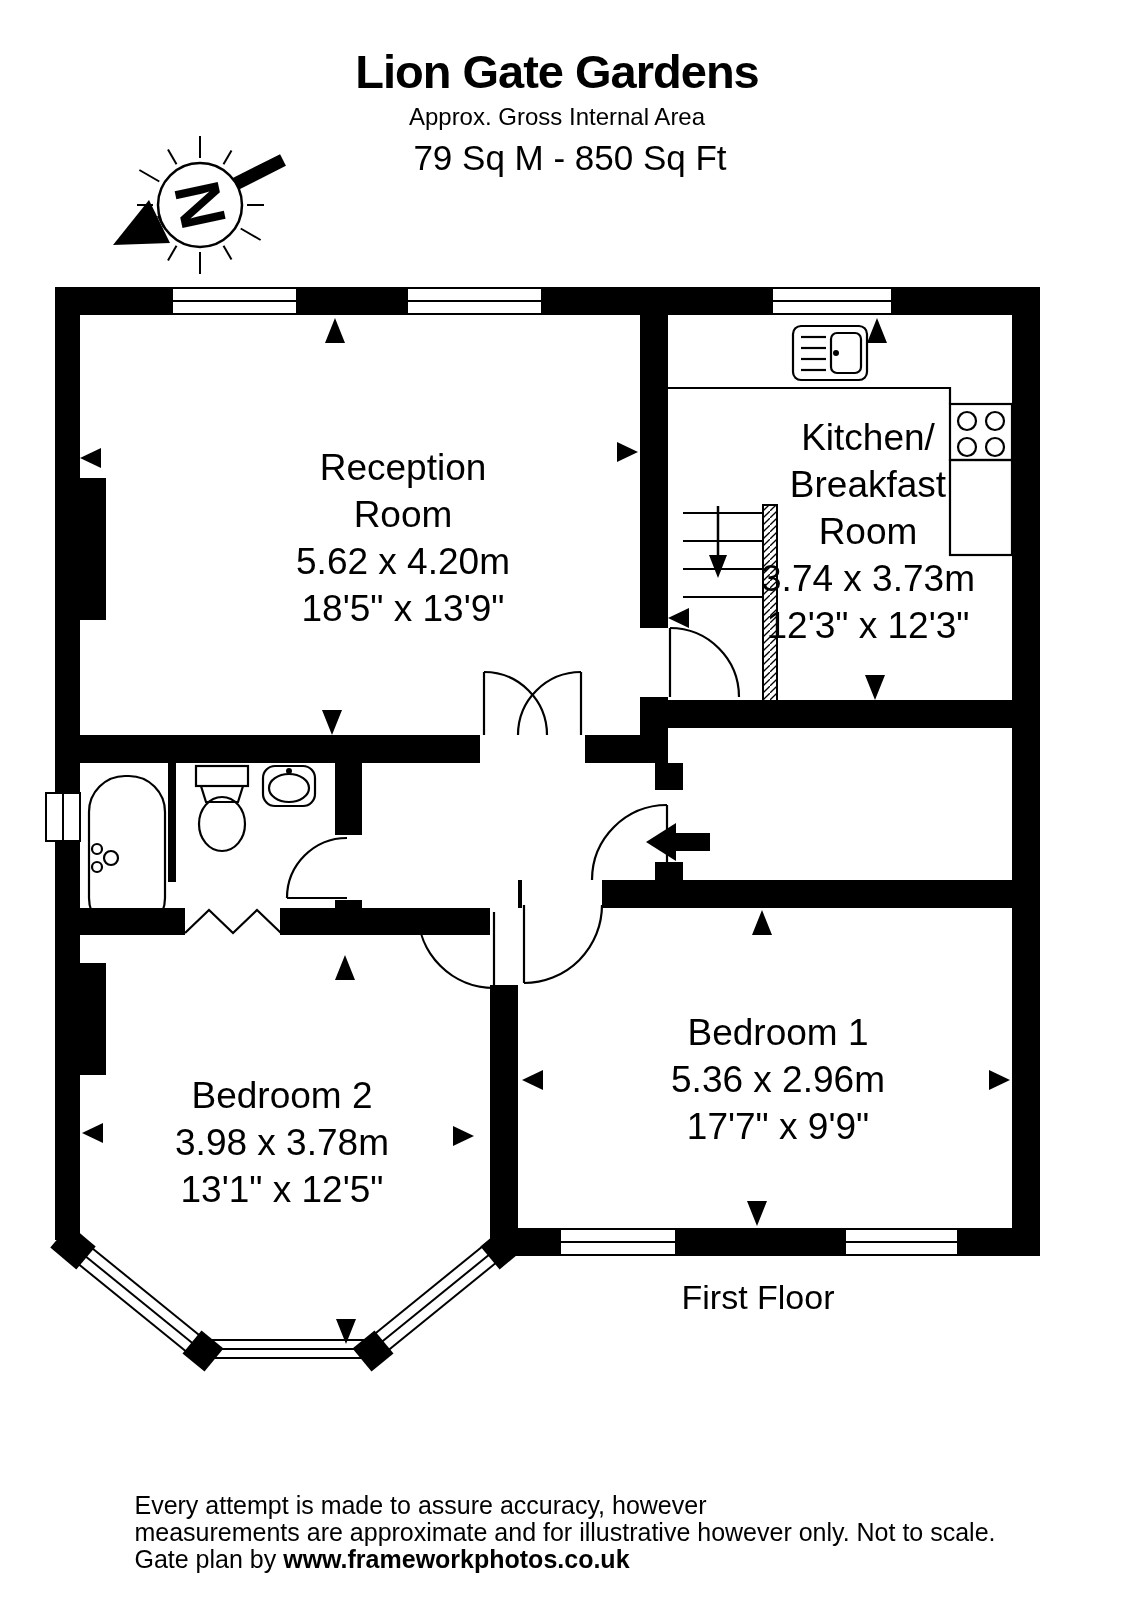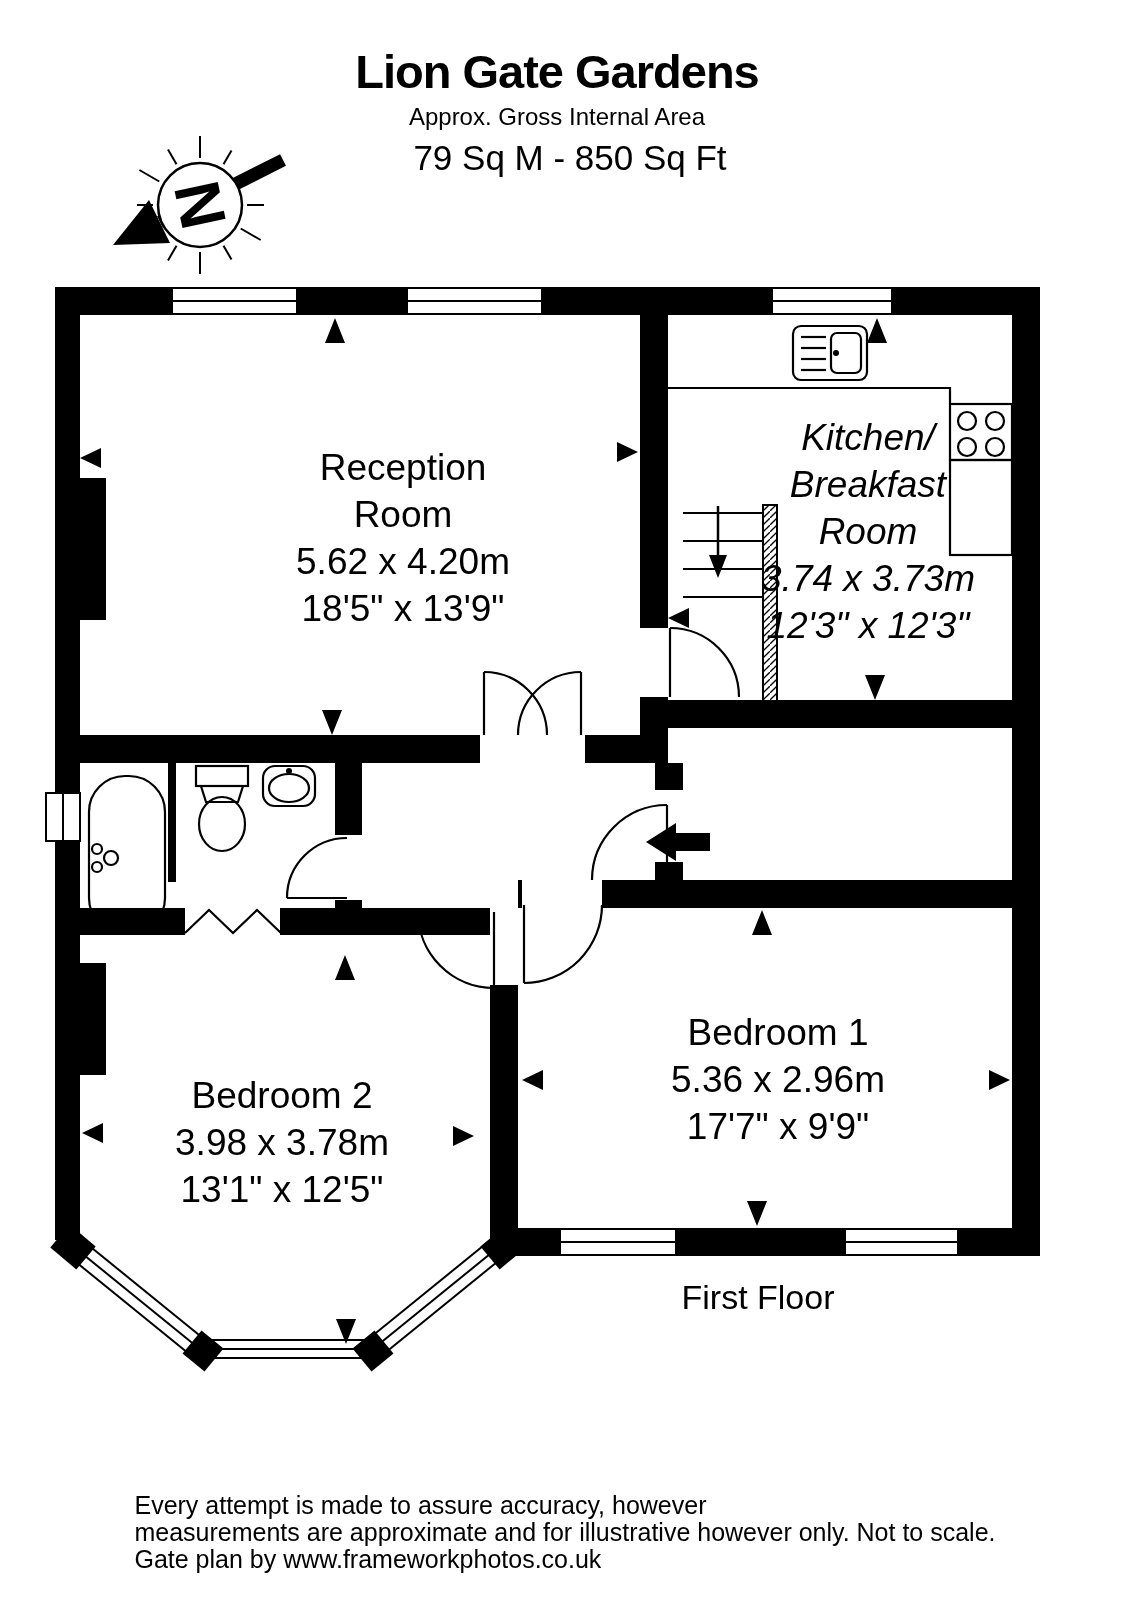--- a/index.html
+++ b/index.html
@@ -11,27 +11,27 @@
     font-family:"Liberation Sans",sans-serif;
     overflow:hidden;
   }
   .plan-svg{position:absolute;left:0;top:0;}
   .txt{position:absolute;transform:translateX(-50%);text-align:center;white-space:nowrap;}
   .title{top:44px;left:557px;font-size:47px;font-weight:bold;letter-spacing:-1px;}
   .subtitle{top:103px;left:557px;font-size:24px;text-align:right;}
   .area{top:138px;left:557px;font-size:35px;margin-left:13px;}
   .room-label{font-size:37px;line-height:47px;}
   .room-reception{top:444px;left:362px;margin-left:41px;}
-  .room-kitchen{top:414px;left:868px;font-style:italic;}
+  .room-kitchen{top:414px;left:868px;}
   .room-bed1{top:1009px;left:778px;}
   .room-bed2{top:1072px;left:282px;}
   .floor-label{top:1278px;left:758px;font-size:34px;}
   .footer{position:absolute;top:1492px;left:565px;transform:translateX(-50%);
           text-align:left;font-size:25px;line-height:27px;white-space:nowrap;}
-  .footer b{font-weight:normal;}
+  .footer b{font-weight:bold;}
 </style>
 </head>
 <body>
 
 <div class="canvas">
 
   <svg class="plan-svg" width="1130" height="1600" viewBox="0 0 1130 1600">
     <defs>
       <pattern id="hatch" width="7" height="7" patternUnits="userSpaceOnUse">
         <path d="M0,7 L7,0" stroke="#000" stroke-width="1.3"></path>

